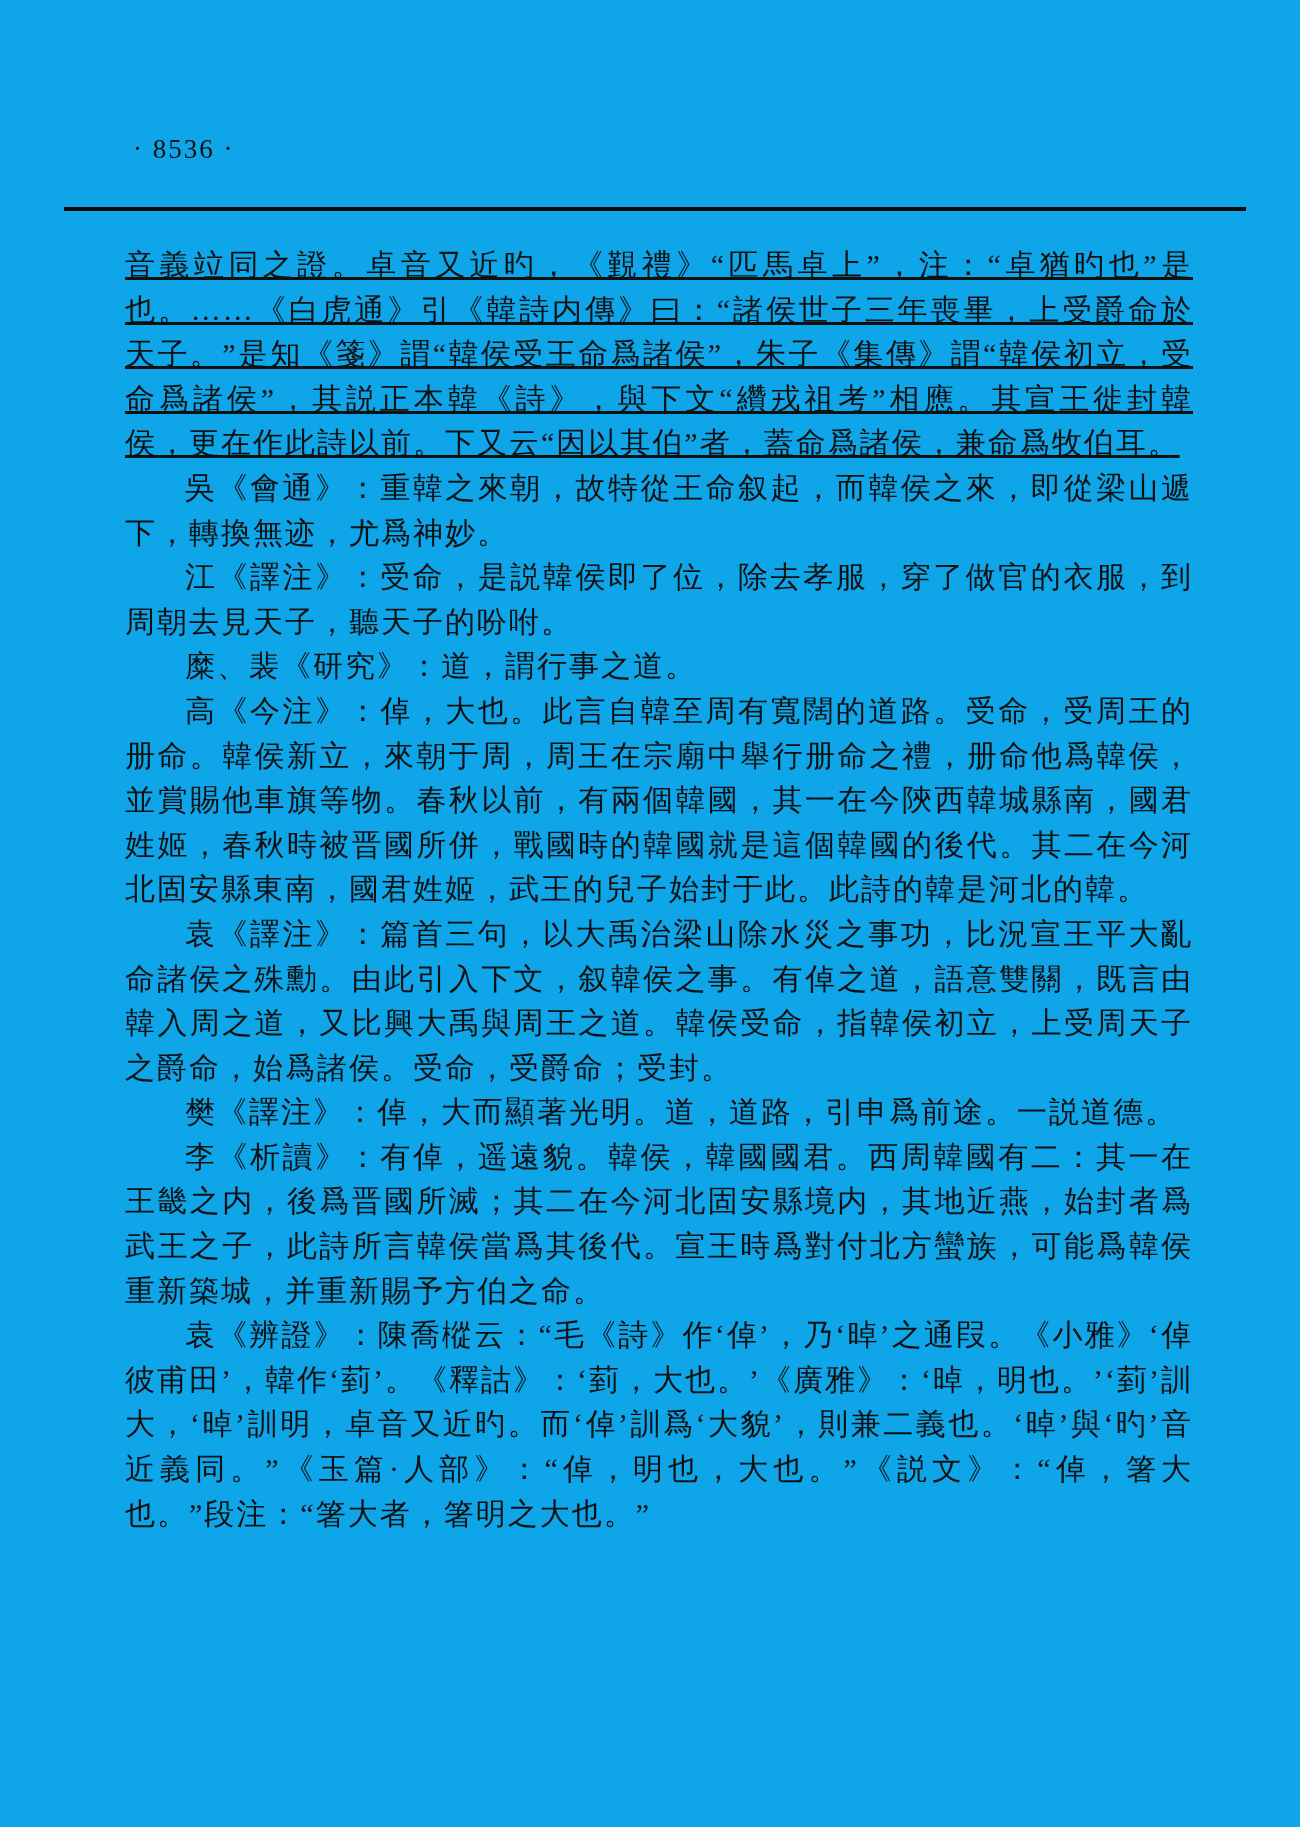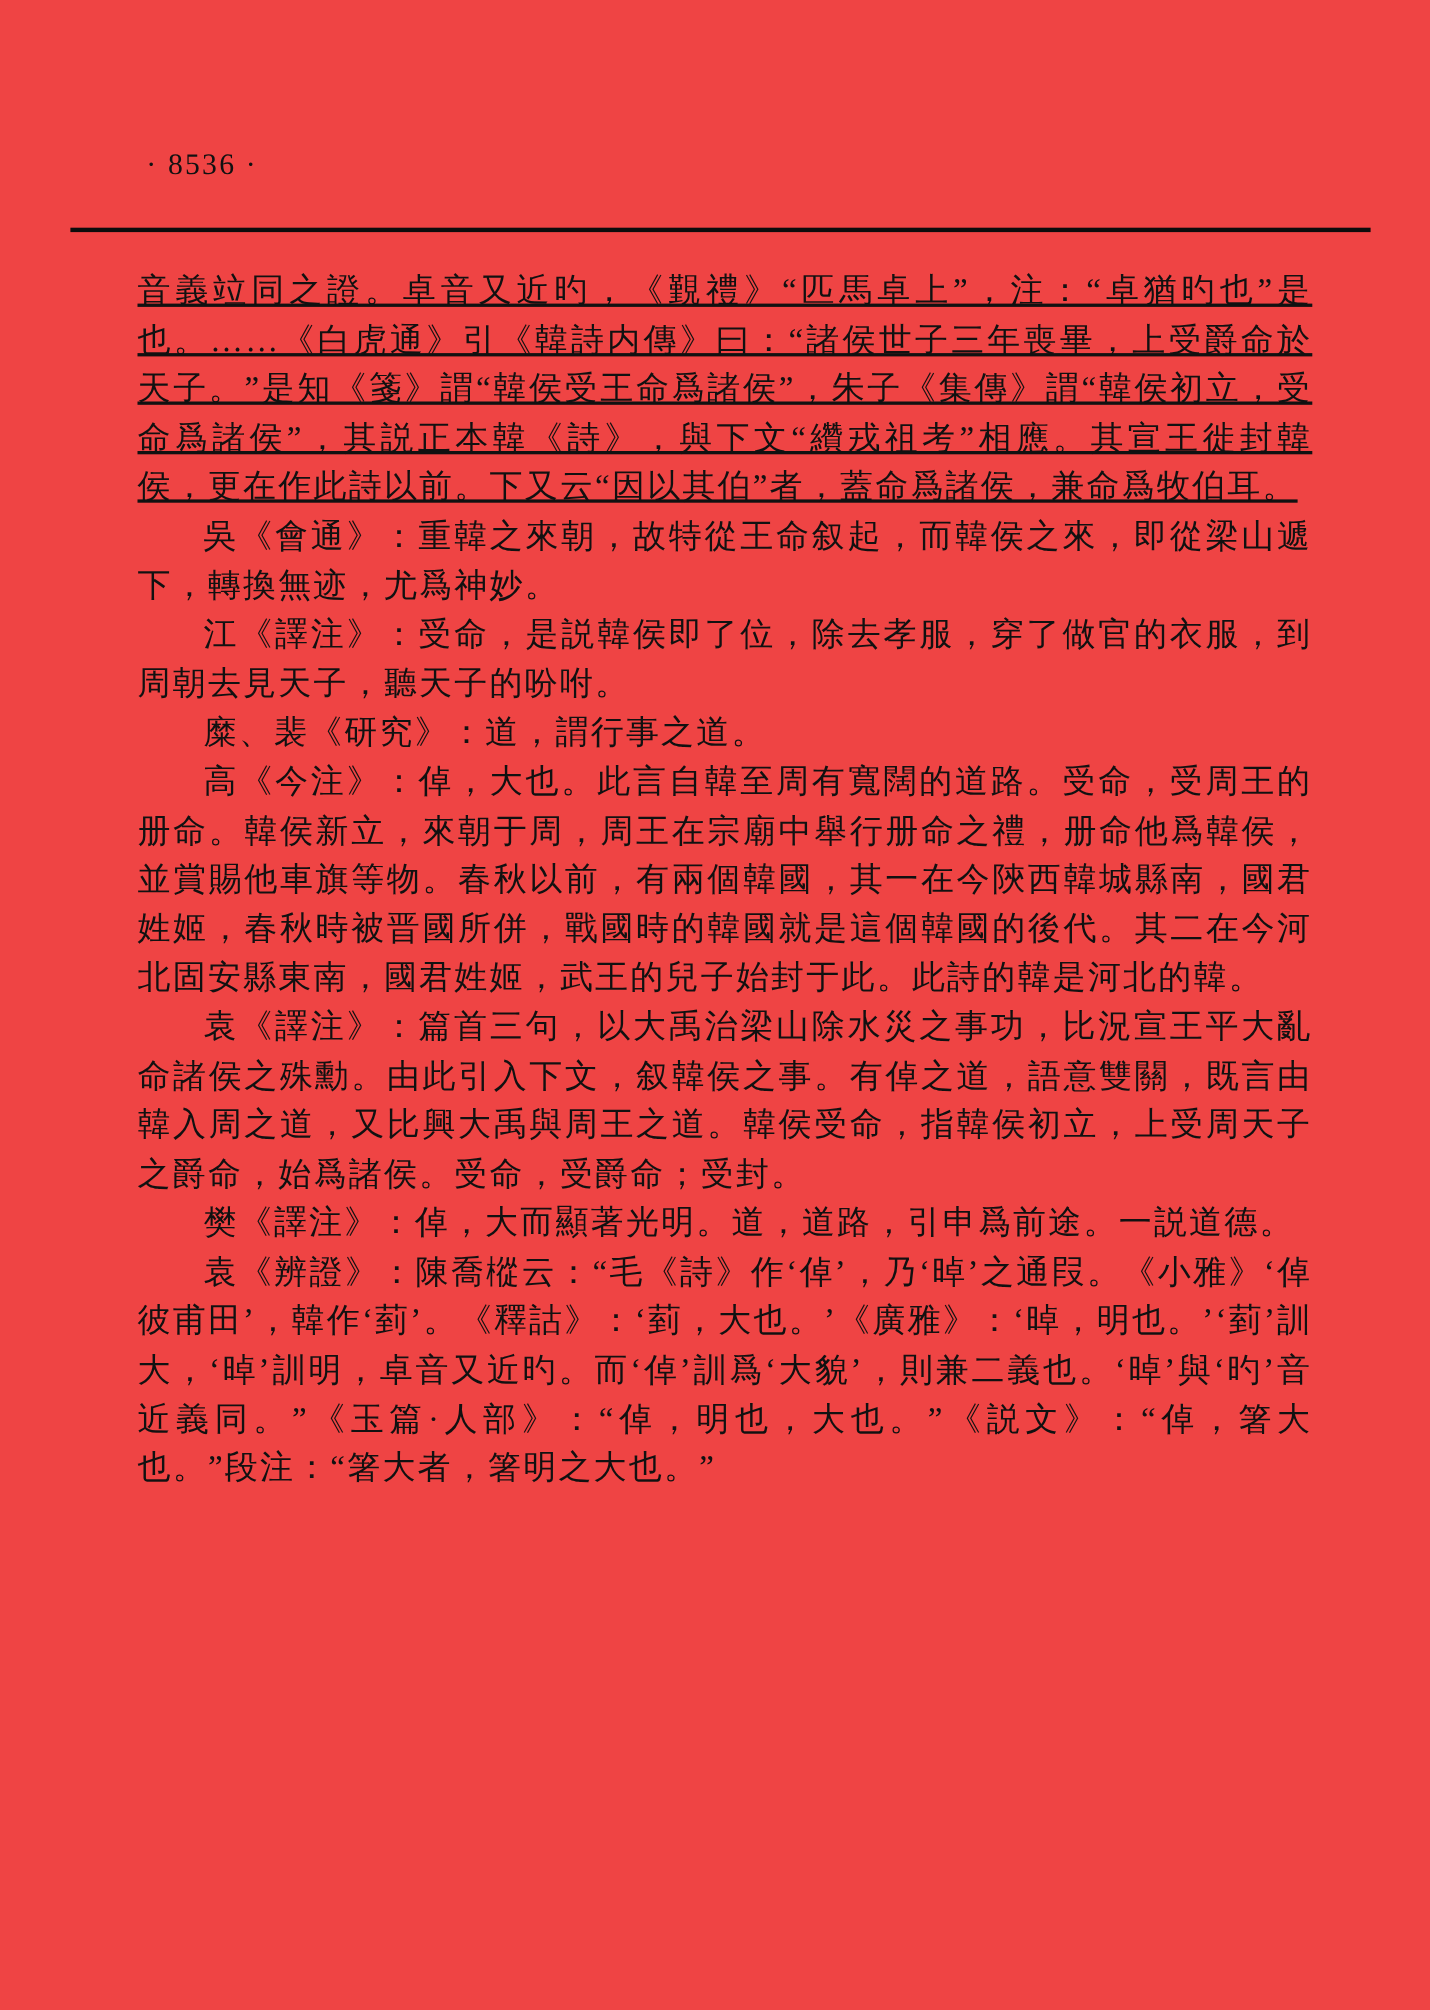--- a/index.html
+++ b/index.html
@@ -5,21 +5,21 @@
   html, body {
     margin: 0;
     padding: 0;
     background: #e8e8e8;
   }
   .page {
     position: relative;
     width: 1300px;
     height: 1827px;
     margin: 0 auto;
-    background: #ef4444;
+    background: #0ea5e9;
     color: #111111;
     font-family: "Liberation Serif", "DejaVu Serif", serif;
     overflow: hidden;
   }
   .header {
     position: absolute;
     top: 128px;
     left: 125px;
     right: 108px;
     height: 46px;
@@ -83,16 +83,17 @@
   <div class="header-divider"></div>
 
   <div class="body-text">
     <p class="noindent">音義竝同之證。卓音又近旳，《覲禮》“匹馬卓上”，注：“卓猶旳也”是也。……《白虎通》引《韓詩内傳》曰：“諸侯世子三年喪畢，上受爵命於天子。”是知《箋》謂“韓侯受王命爲諸侯”，朱子《集傳》謂“韓侯初立，受命爲諸侯”，其説正本韓《詩》，與下文“纘戎祖考”相應。其宣王徙封韓侯，更在作此詩以前。下又云“因以其伯”者，蓋命爲諸侯，兼命爲牧伯耳。</p>
     <p>吳《會通》：重韓之來朝，故特從王命叙起，而韓侯之來，即從梁山遞下，轉換無迹，尤爲神妙。</p>
     <p>江《譯注》：受命，是説韓侯即了位，除去孝服，穿了做官的衣服，到周朝去見天子，聽天子的吩咐。</p>
     <p>糜、裴《研究》：道，謂行事之道。</p>
     <p>高《今注》：倬，大也。此言自韓至周有寬闊的道路。受命，受周王的册命。韓侯新立，來朝于周，周王在宗廟中舉行册命之禮，册命他爲韓侯，並賞賜他車旗等物。春秋以前，有兩個韓國，其一在今陝西韓城縣南，國君姓姬，春秋時被晋國所併，戰國時的韓國就是這個韓國的後代。其二在今河北固安縣東南，國君姓姬，武王的兒子始封于此。此詩的韓是河北的韓。</p>
     <p>袁《譯注》：篇首三句，以大禹治梁山除水災之事功，比況宣王平大亂命諸侯之殊勳。由此引入下文，叙韓侯之事。有倬之道，語意雙關，既言由韓入周之道，又比興大禹與周王之道。韓侯受命，指韓侯初立，上受周天子之爵命，始爲諸侯。受命，受爵命；受封。</p>
     <p>樊《譯注》：倬，大而顯著光明。道，道路，引申爲前途。一説道德。</p>
+    <p>李《析讀》：有倬，遥遠貌。韓侯，韓國國君。西周韓國有二：其一在王畿之内，後爲晋國所滅；其二在今河北固安縣境内，其地近燕，始封者爲武王之子，此詩所言韓侯當爲其後代。宣王時爲對付北方蠻族，可能爲韓侯重新築城，并重新賜予方伯之命。</p>
     <p>袁《辨證》：陳喬樅云：“毛《詩》作‘倬’，乃‘晫’之通叚。《小雅》‘倬彼甫田’，韓作‘菿’。《釋詁》：‘菿，大也。’《廣雅》：‘晫，明也。’‘菿’訓大，‘晫’訓明，卓音又近旳。而‘倬’訓爲‘大貌’，則兼二義也。‘晫’與‘旳’音近義同。”《玉篇·人部》：“倬，明也，大也。”《説文》：“倬，箸大也。”段注：“箸大者，箸明之大也。”</p>
   </div>
 
 </div>
 
 </body></html>

